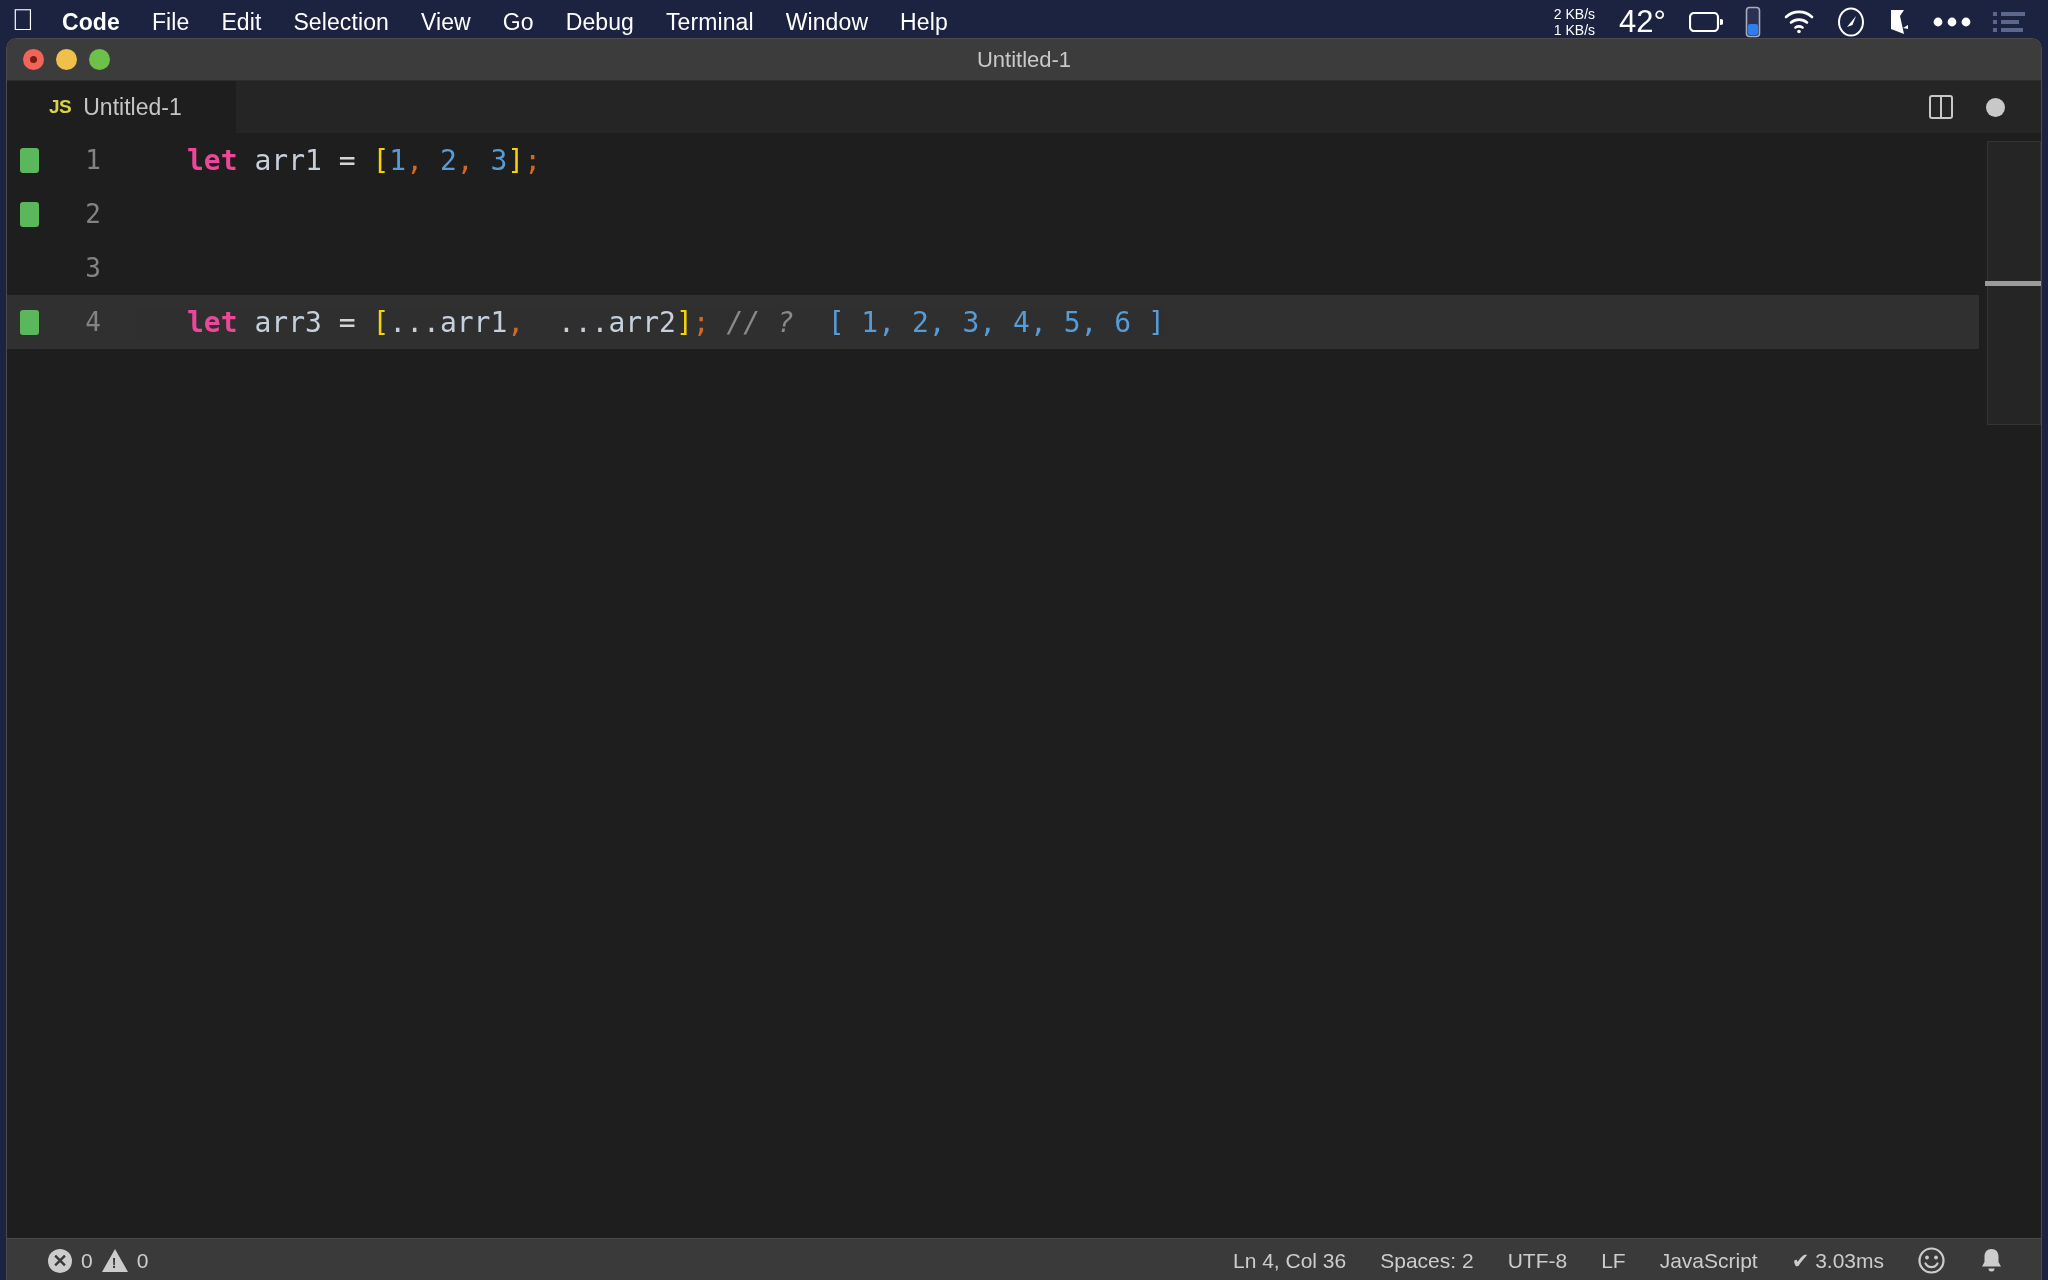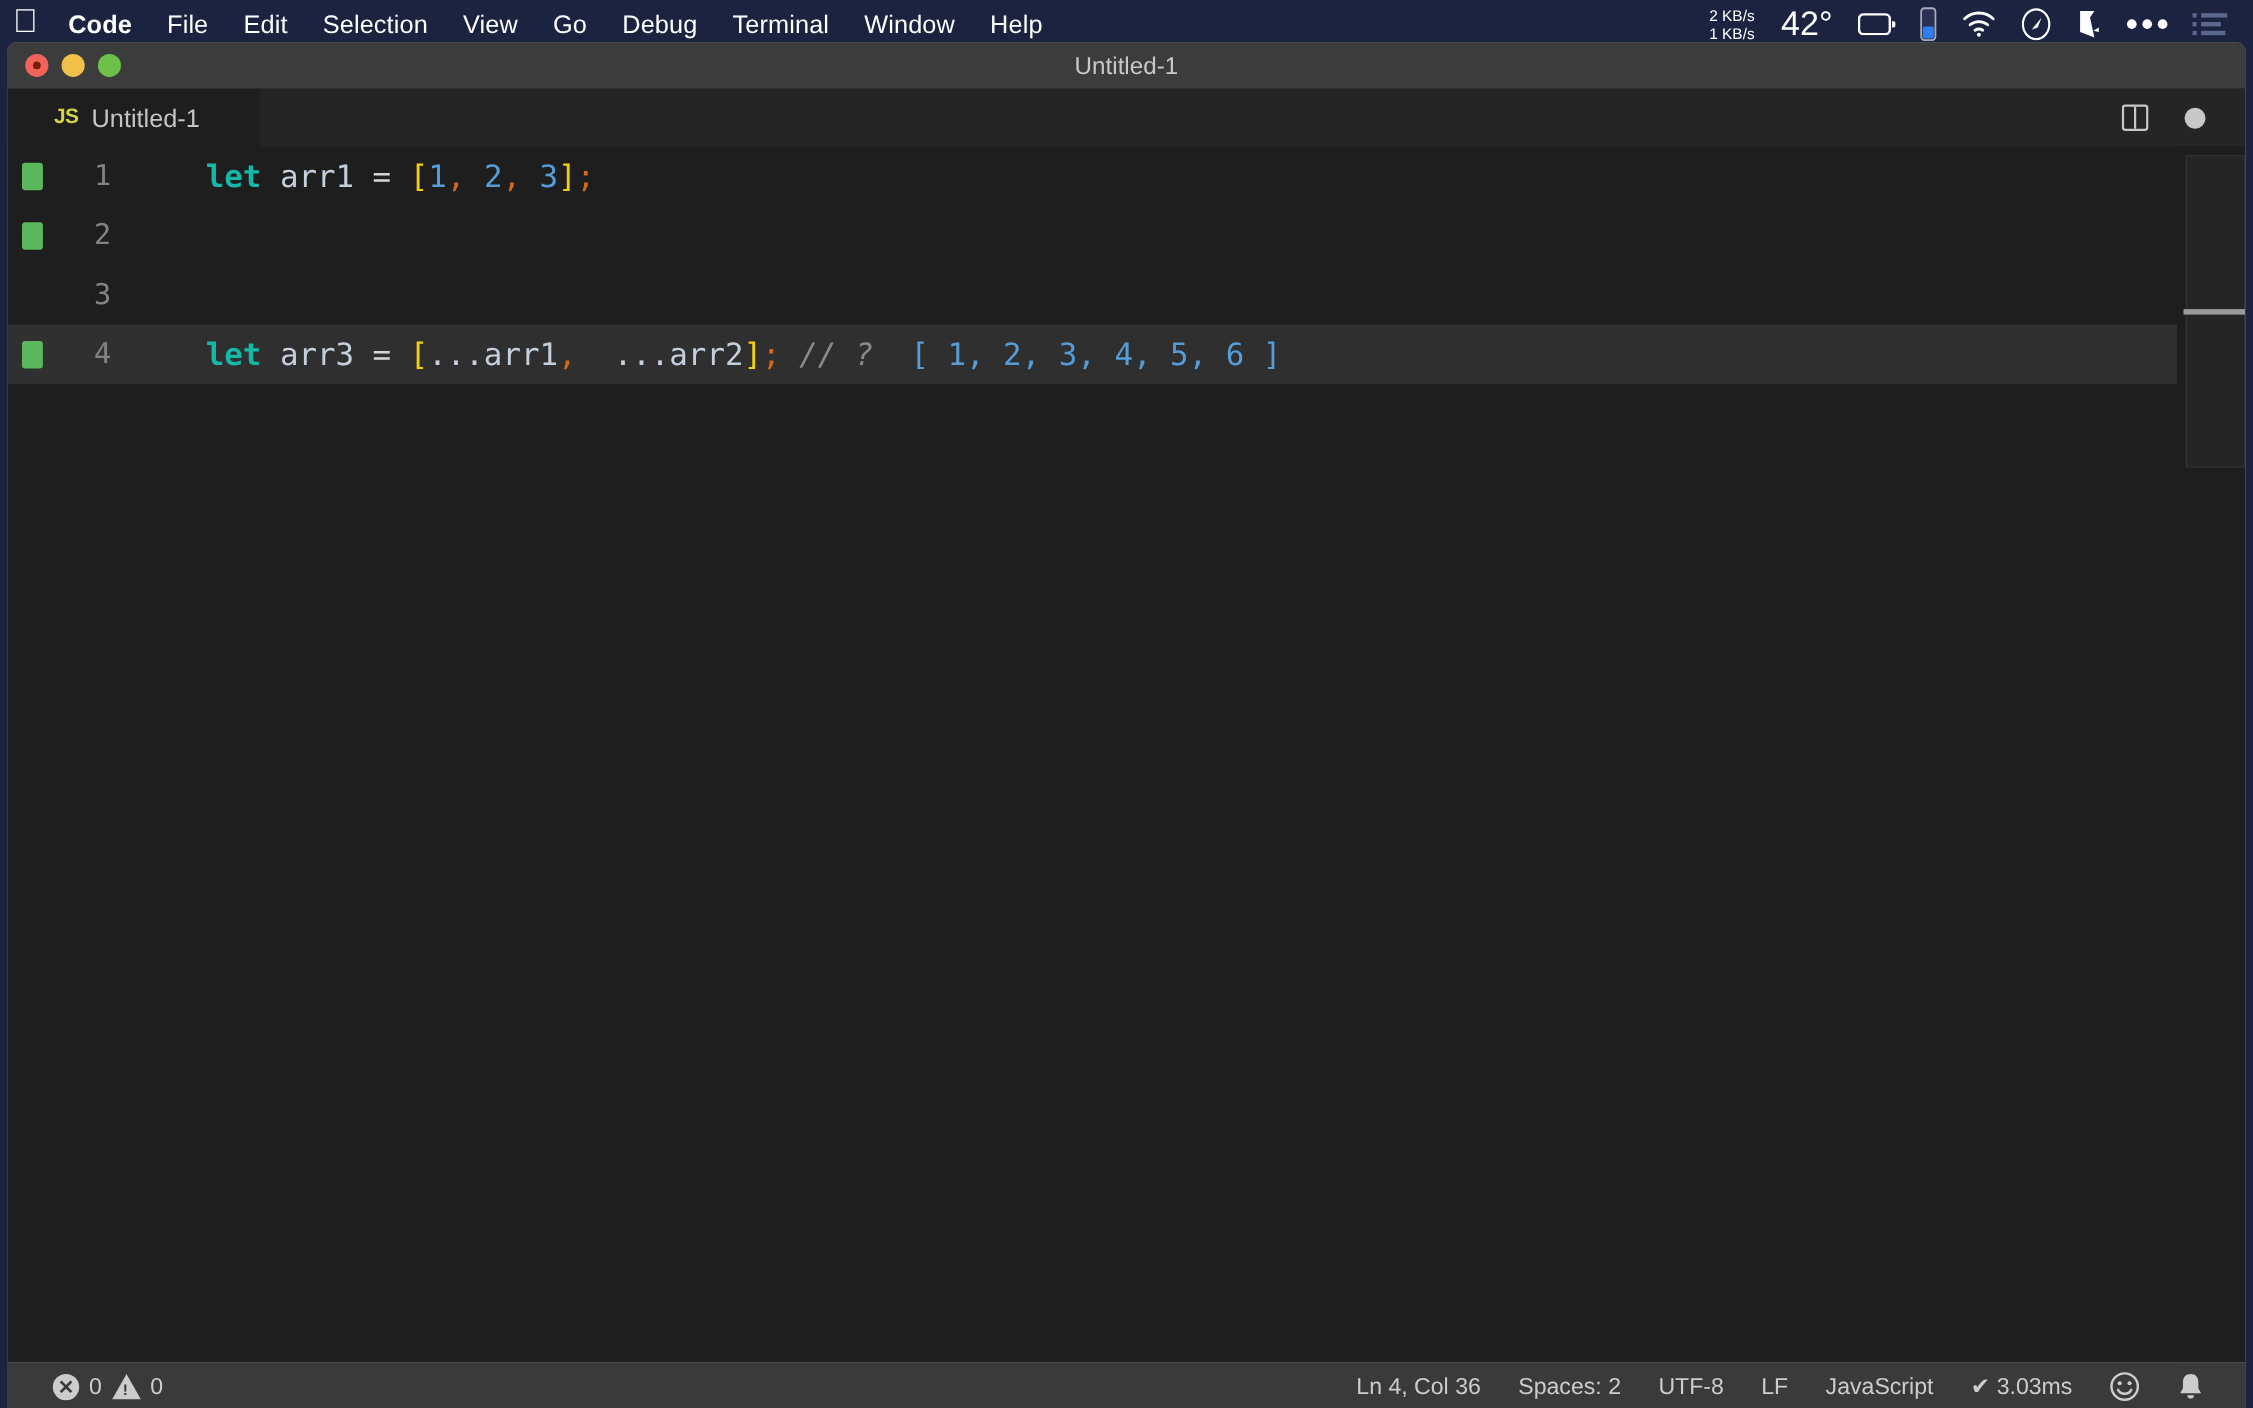--- a/index.html
+++ b/index.html
@@ -220,21 +220,21 @@
     white-space: pre;
     font-family: "DejaVu Sans Mono", monospace;
     letter-spacing: 0px;
     padding-left: 52px;
   }
   .code-line.active .code-text {
     background: #2f2f30;
   }
 
   
-  .t-kw   { color: #14b8a6; font-weight: bold; }
+  .t-kw   { color: #ec4899; font-weight: bold; }
   .t-var  { color: #c5d0dc; }
   .t-op   { color: #d4d4d4; }
   .t-brk  { color: #f5d10a; }
   .t-num  { color: #569cd6; }
   .t-punc { color: #d2691e; }
   .t-cmt  { color: #8a8a8a; font-style: italic; }
   .t-cmt-blue { color: #569cd6; }
 
   
   #minimap {

